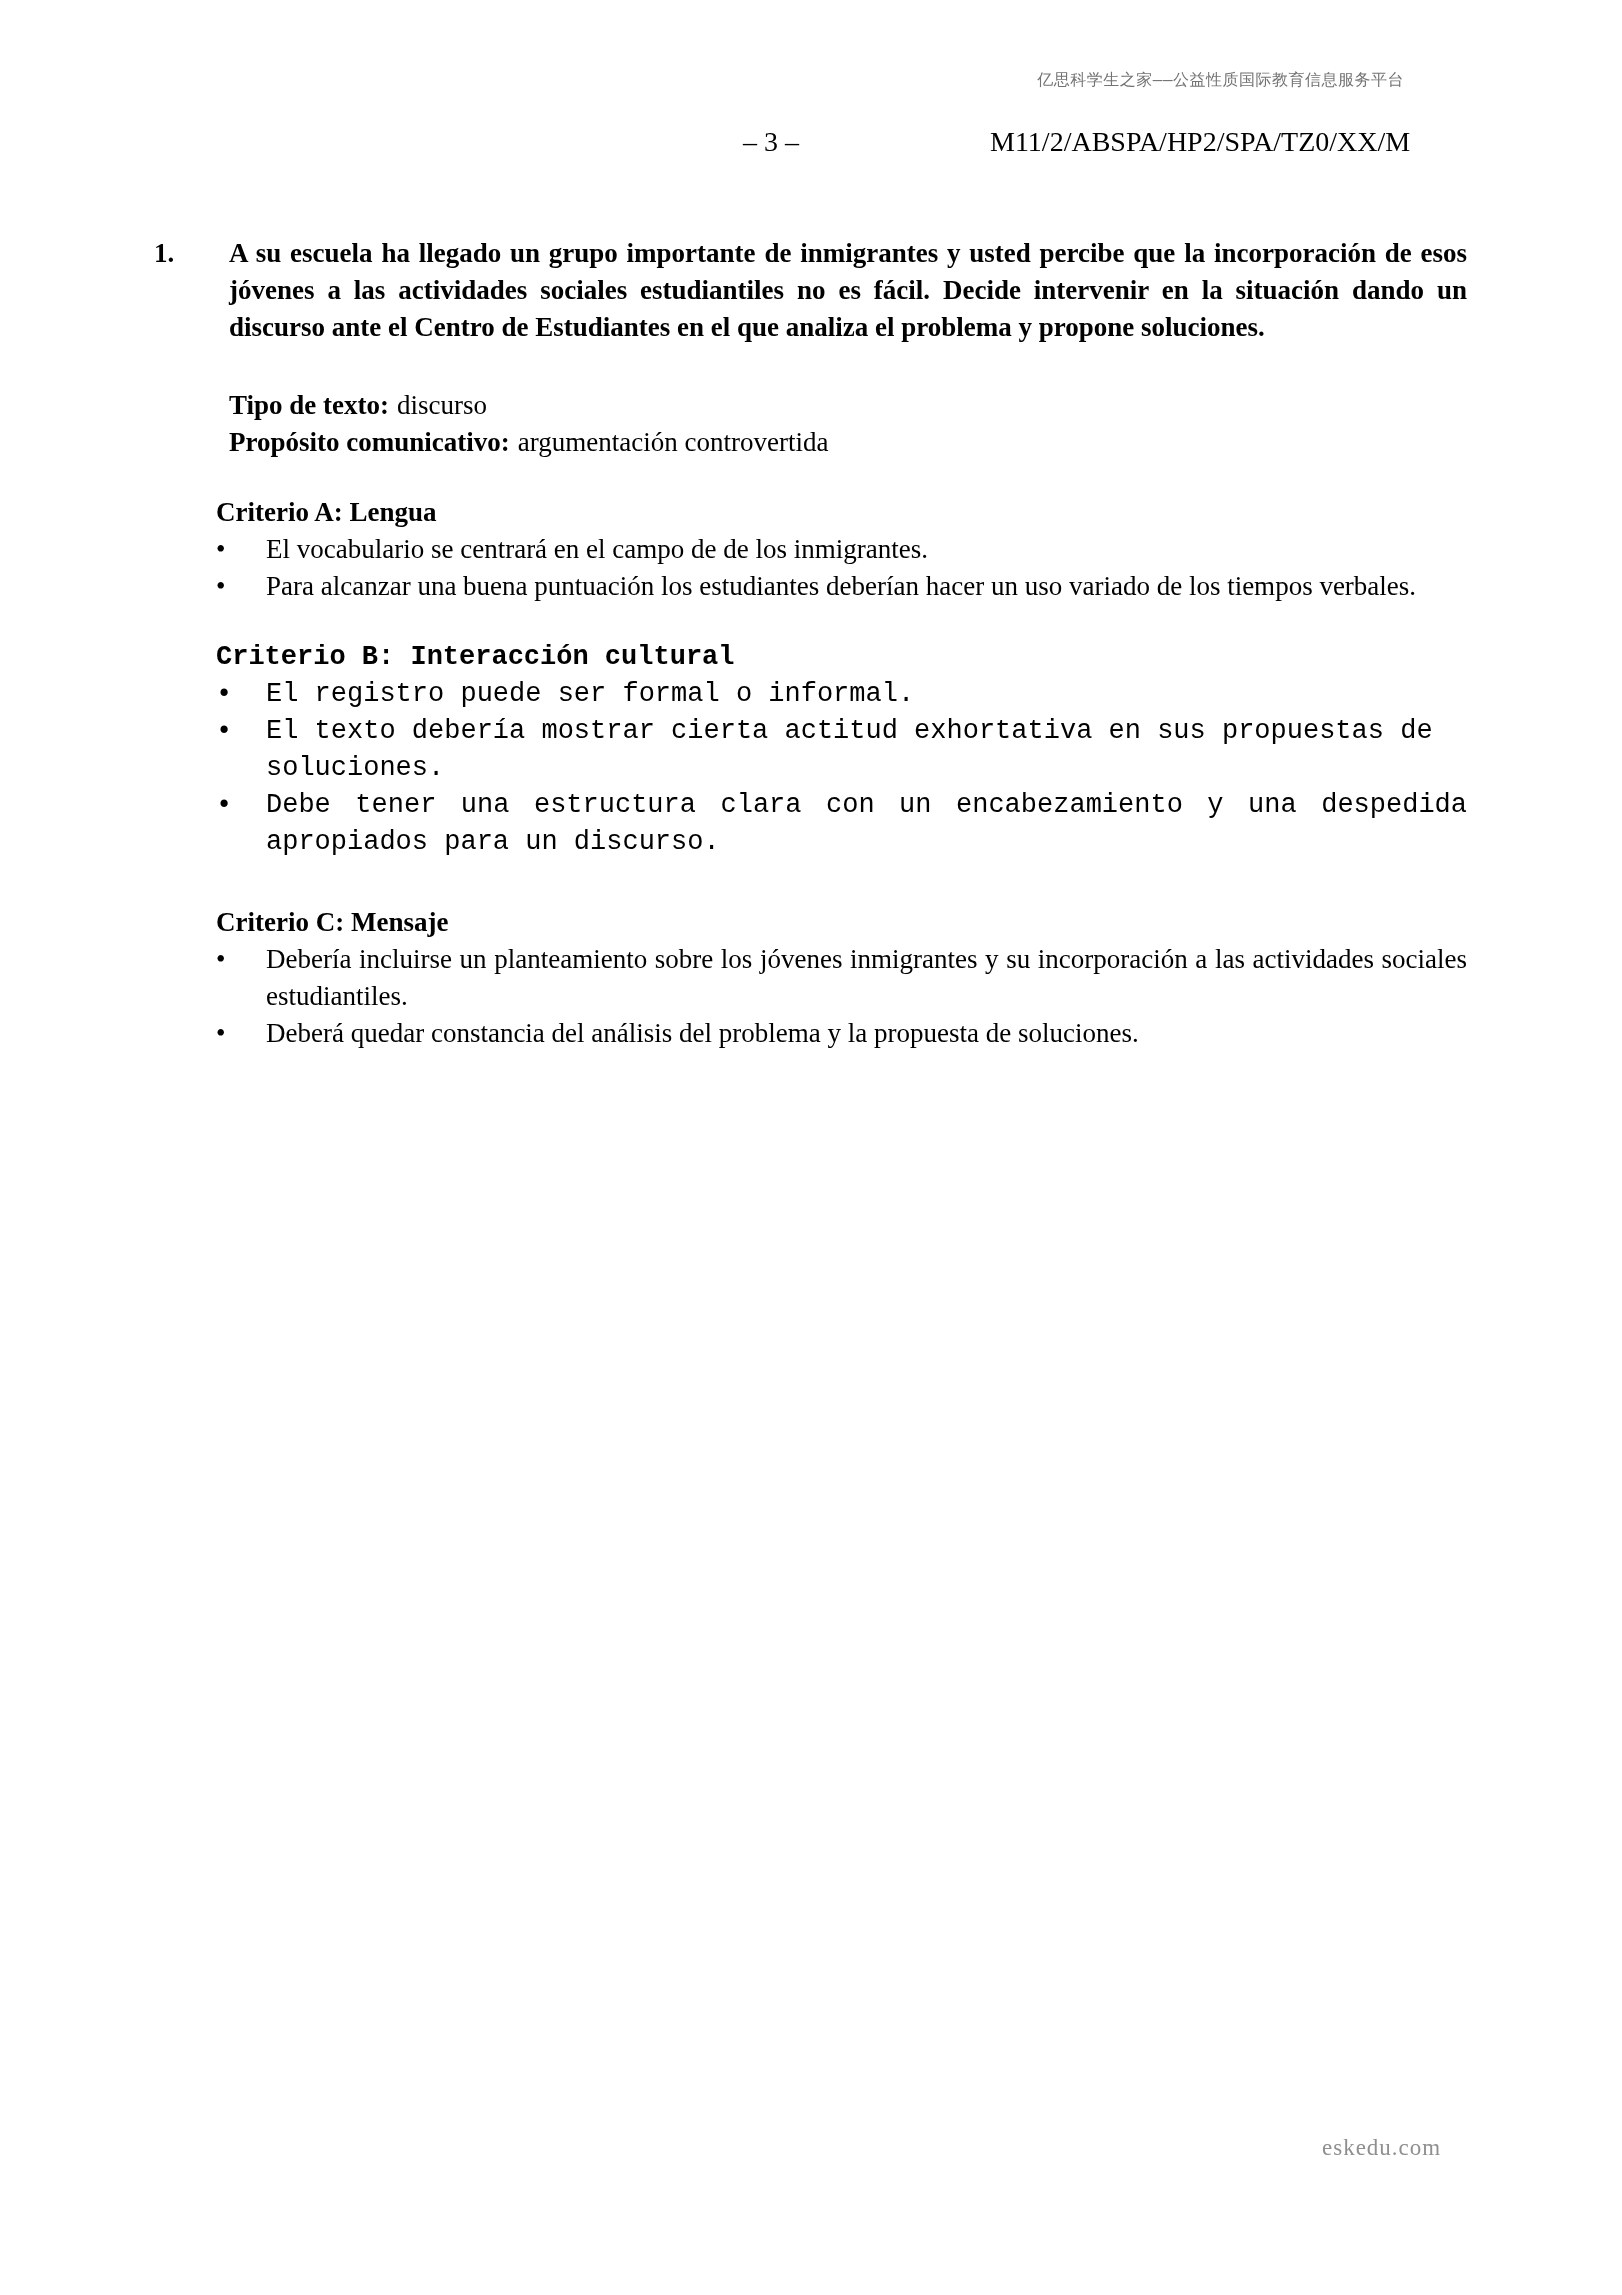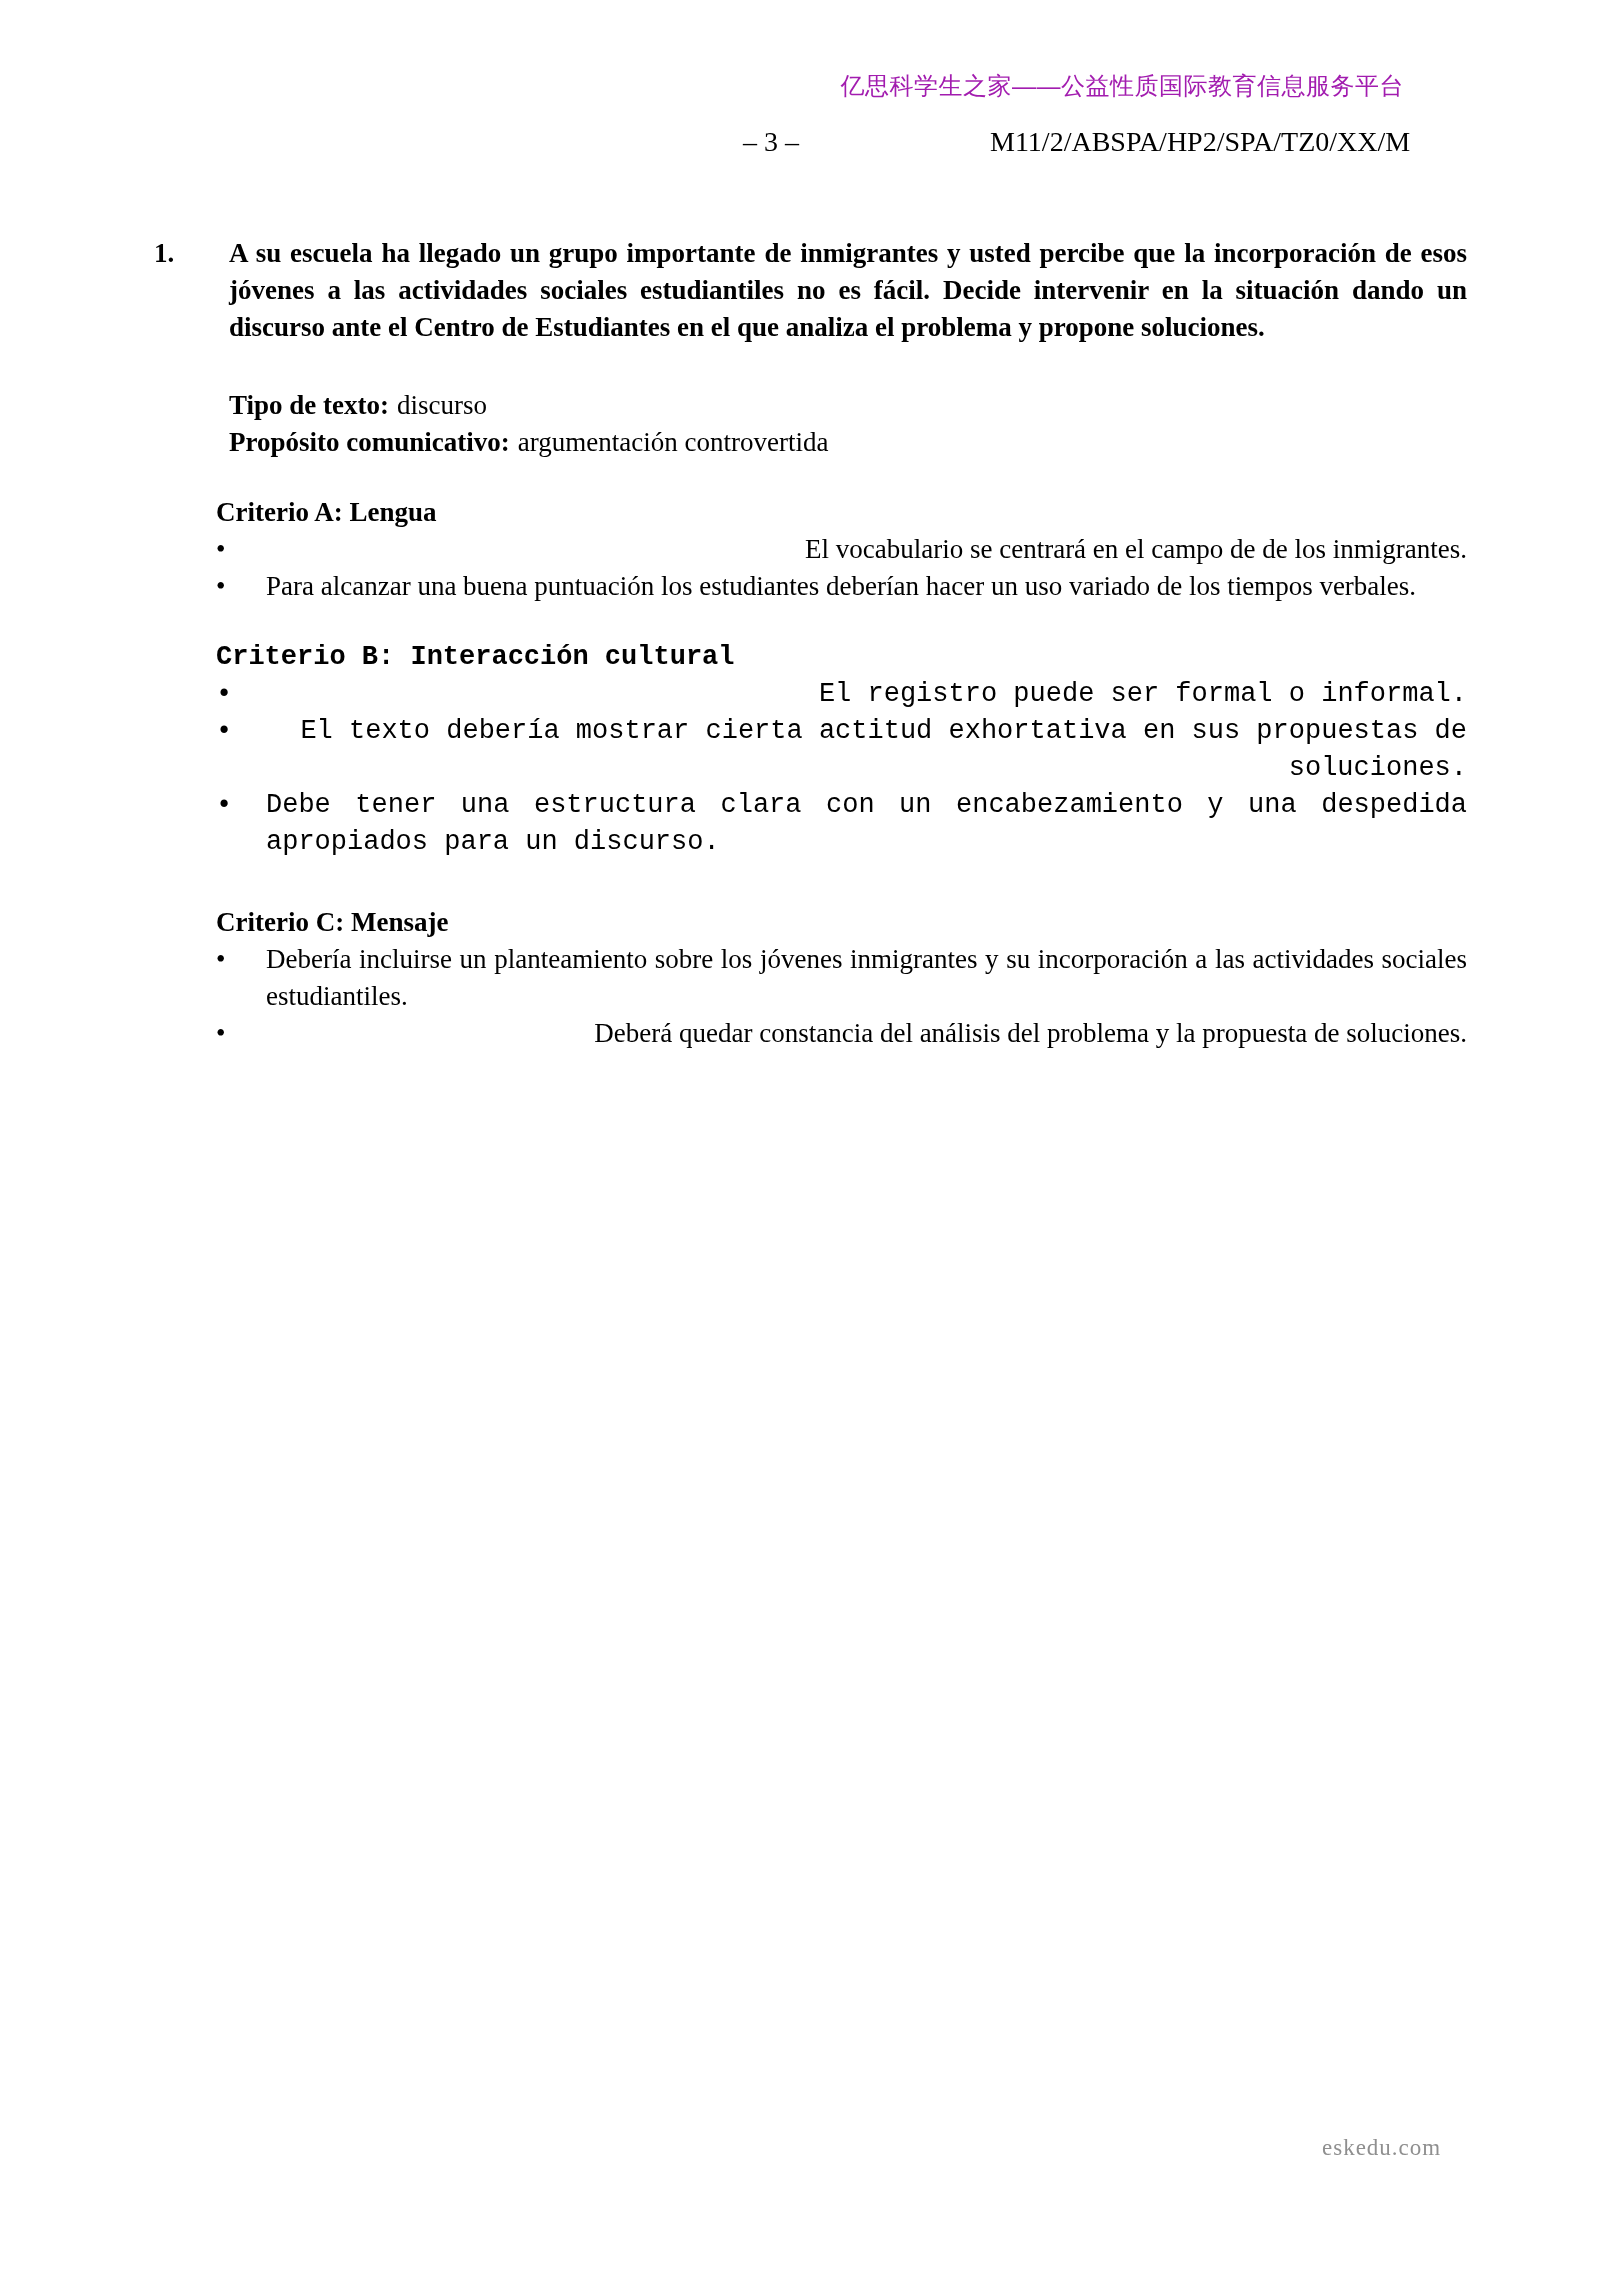--- a/index.html
+++ b/index.html
@@ -9,24 +9,24 @@
     height: 2295px;
     background: #ffffff;
     color: #000000;
     font-family: "Liberation Serif", "DejaVu Serif", serif;
     overflow: hidden;
   }
   .watermark {
     position: absolute;
     top: 70px;
     right: 219px;
-    font-size: 24px;
+    font-size: 16px;
     letter-spacing: 0.5px;
-    color: #a21caf;
-    font-family: Liberation Sans, sans-serif;
+    color: #737373;
+    font-family: Liberation Mono, monospace;
     white-space: nowrap;
   }
   .page-number {
     position: absolute;
     top: 126px;
     left: 743px;
     font-size: 28px;
     white-space: nowrap;
   }
   .paper-code {
@@ -61,21 +61,21 @@
   }
   .bold { font-weight: bold; }
   .value { margin-left: 8px; }
   .section { margin-left: 62px; }
   .sec-a { margin-top: 33px; }
   .sec-b { margin-top: 34px; font-family: Liberation Mono, monospace; }
   .sec-c { margin-top: 43px; }
   .sec-title { font-weight: bold; }
   .li { display: flex; }
   .dot { width: 50px; flex: none; }
-  .li-text { flex: 1; text-align: right; }
+  .li-text { flex: 1; }
   .li-text.just { text-align: justify; }
   .footer-site {
     position: absolute;
     top: 2135px;
     left: 1322px;
     font-size: 23px;
     letter-spacing: 1px;
     color: #8f8f8f;
     text-align: right;
   }

